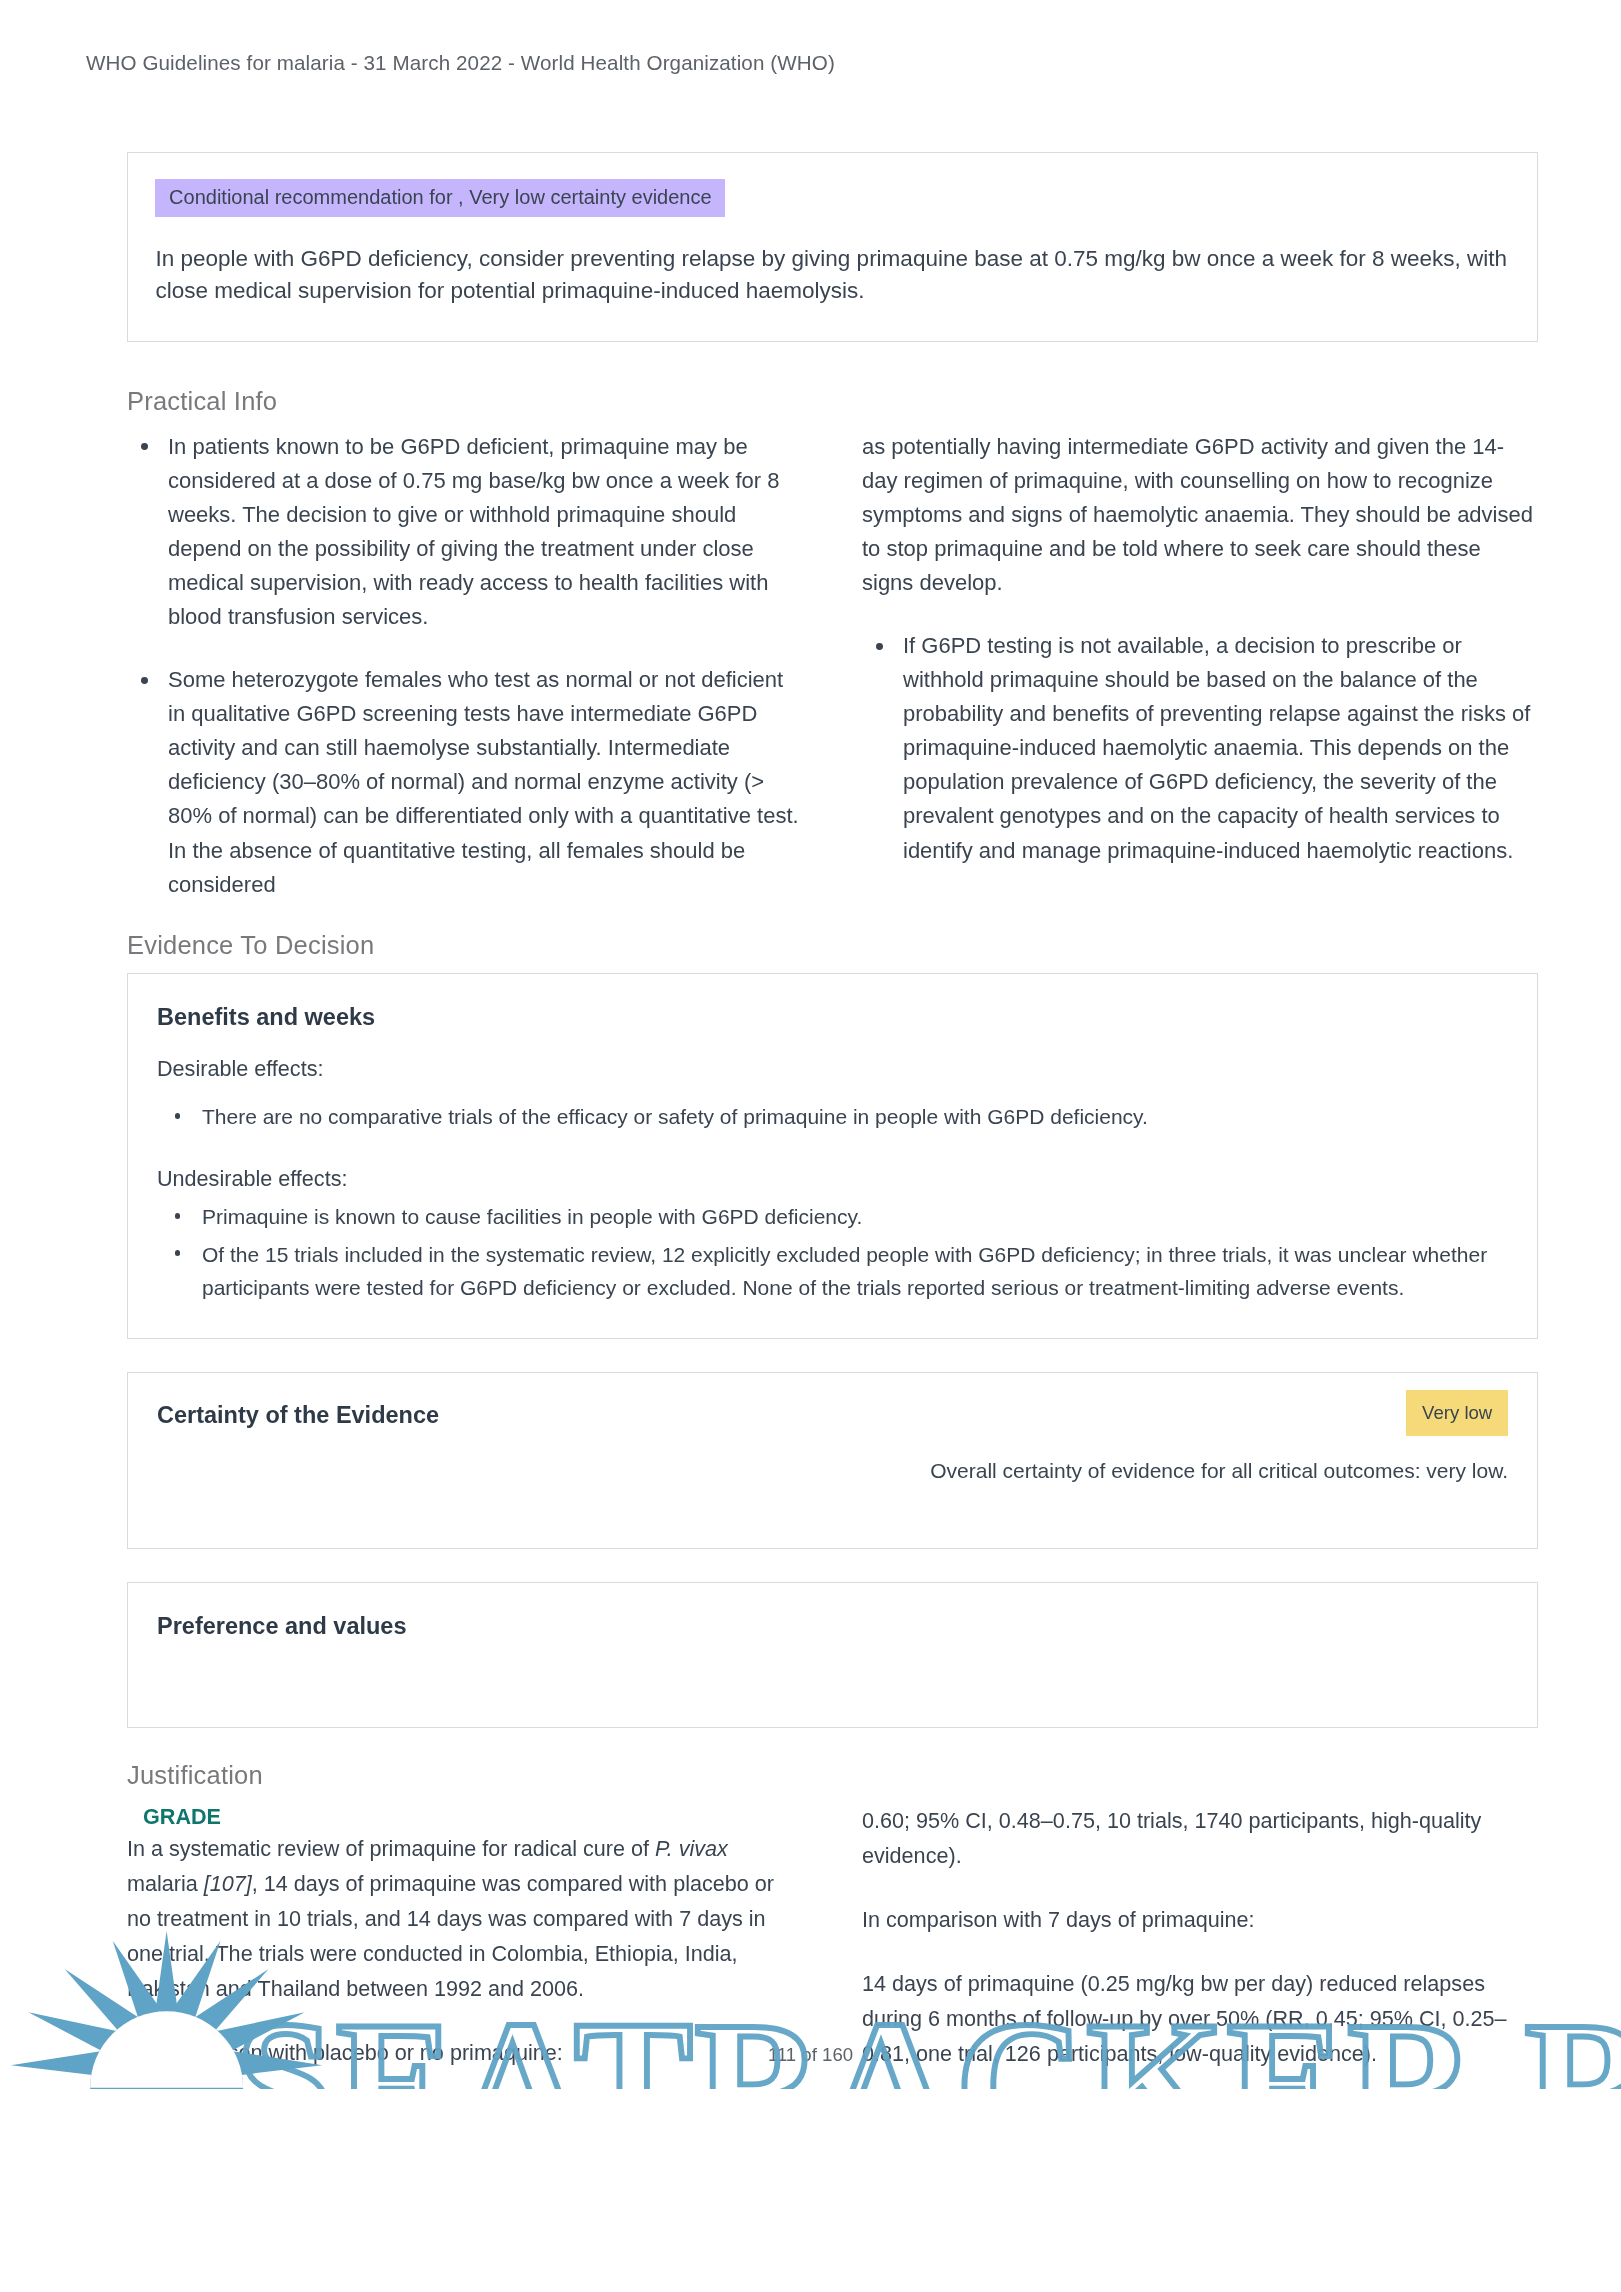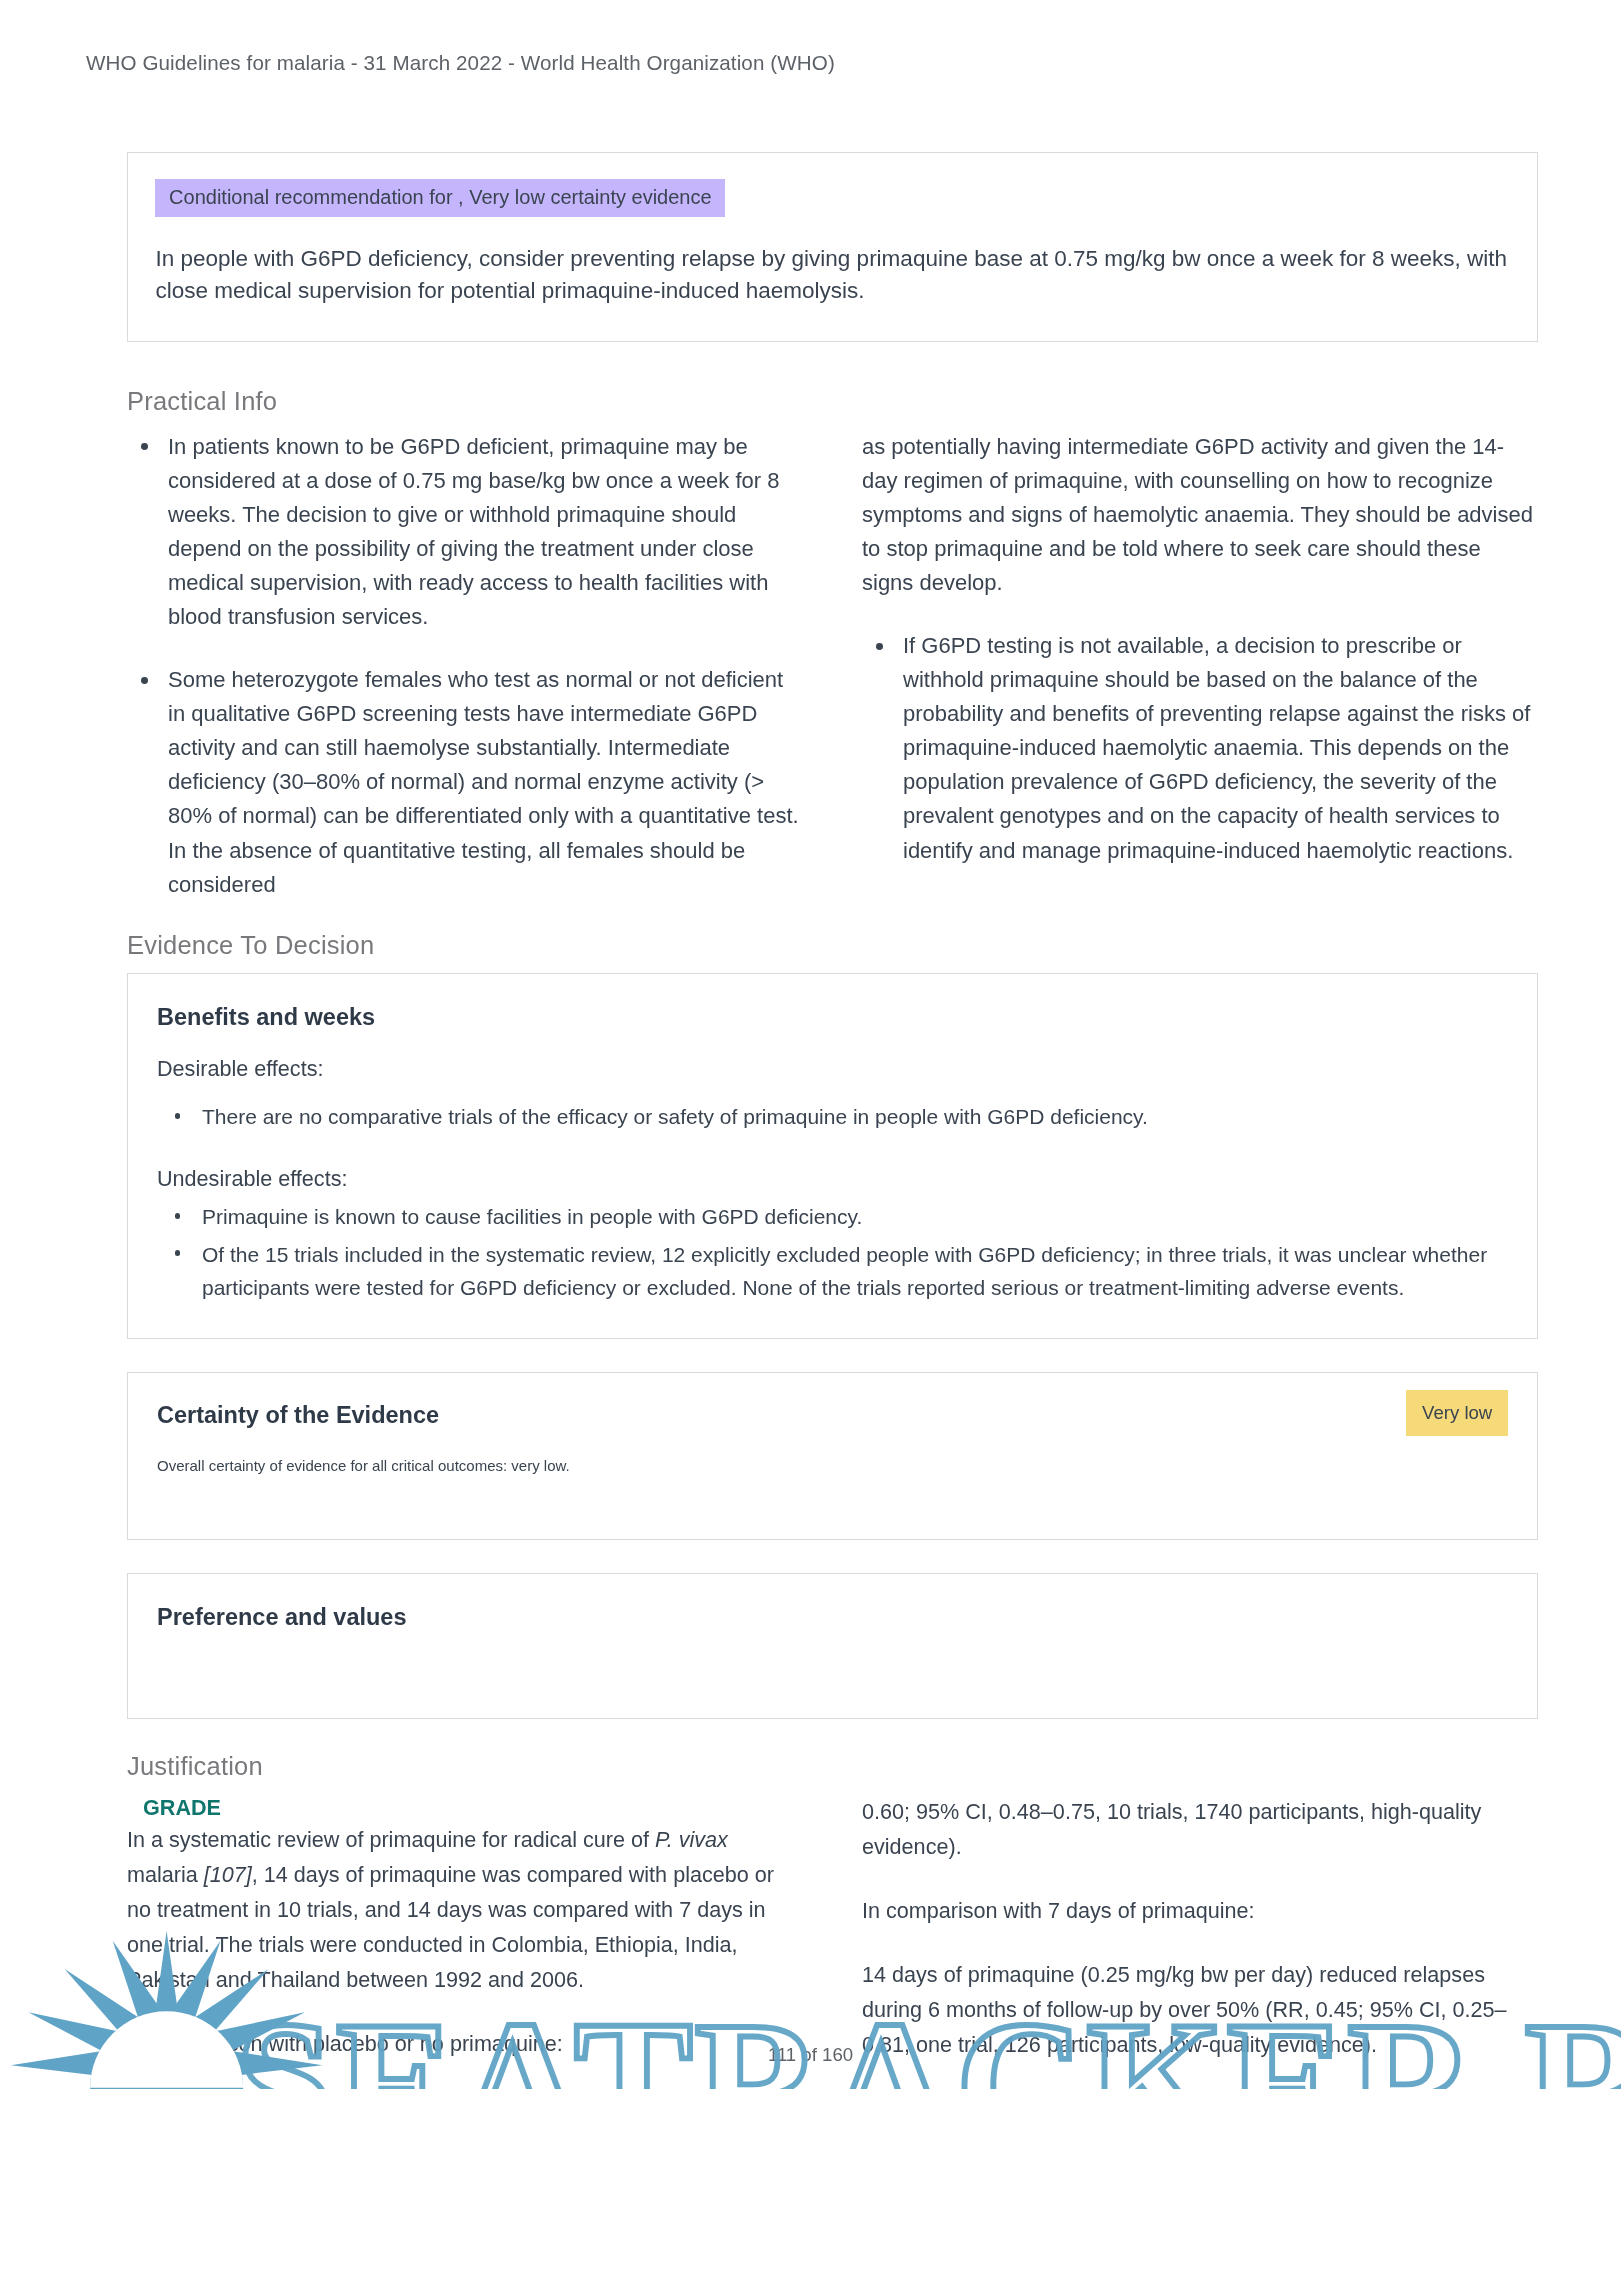--- a/index.html
+++ b/index.html
@@ -157,24 +157,25 @@
     position: absolute;
     right: 29px;
     top: 17.6px;
     background: #f6da79;
     color: #3a4450;
     font-size: 18.6px;
     padding: 13.7px 15.7px;
     line-height: 1;
   }
   .etd-body {
-    font-size: 15px;
+    font-size: 21px;
     line-height: 1.5;
     color: #3a4450;
     margin: 0;
+    text-align: right;
   }
   .card-empty-pad { height: 33px; }
 
   
   .just-sub {
     font-size: 21.6px;
     font-weight: bold;
     color: #0f766e;
     margin: 0 0 2px 16px;
   }

